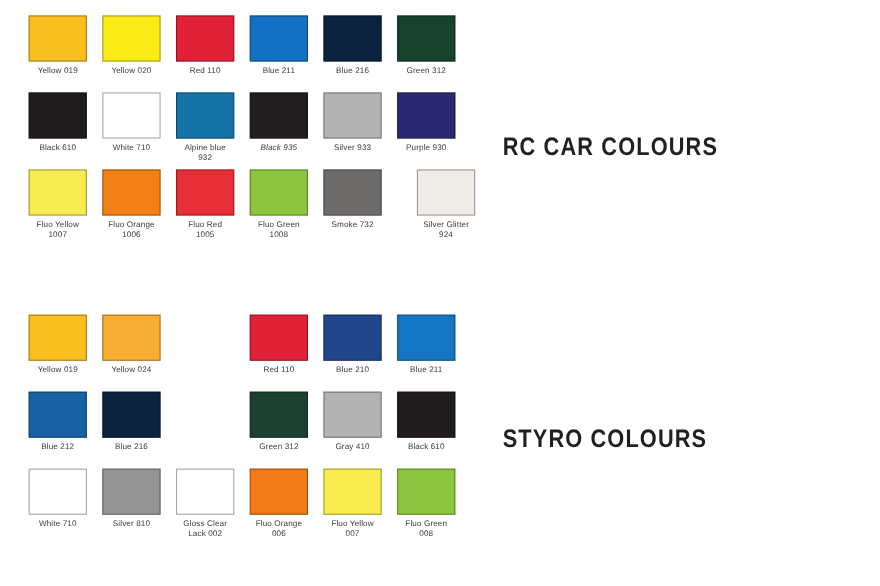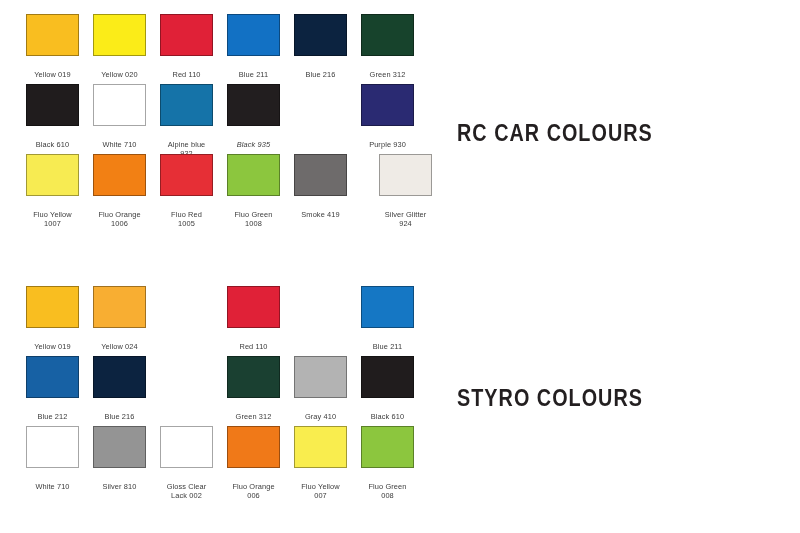--- a/index.html
+++ b/index.html
@@ -49,21 +49,21 @@
   }
 
   .swatch {
     width: 53px;
     height: 42px;
     box-sizing: border-box;
     border: 1px solid rgba(0,0,0,0.35);
   }
 
   .swatch-label {
-    margin-top: 15px;
+    margin-top: 4px;
     width: 61px;
     margin-left: -4px;
     text-align: center;
     font-family: "Liberation Sans", sans-serif;
     font-size: 7.4px;
     line-height: 8.6px;
     color: #3b3b3b;
     letter-spacing: 0.1px;
     white-space: pre-line;
   }
@@ -126,20 +126,24 @@
           </div>
           <div class="swatch-cell" style="left: 134px;">
             <div class="swatch" style="background: rgb(21, 115, 168);"></div>
             <div class="swatch-label">Alpine blue
 932</div>
           </div>
           <div class="swatch-cell" style="left: 201px; font-style: italic;">
             <div class="swatch" style="background: rgb(34, 30, 31);"></div>
             <div class="swatch-label">Black 935</div>
           </div>
+          <div class="swatch-cell" style="left: 268px;">
+            <div class="swatch" style="background: rgb(179, 179, 179);"></div>
+            <div class="swatch-label">Silver 933</div>
+          </div>
           <div class="swatch-cell" style="left: 335px;">
             <div class="swatch" style="background: rgb(42, 42, 114);"></div>
             <div class="swatch-label">Purple 930</div>
           </div>
         </div>
         <div class="row">
           <div class="swatch-cell" style="left: 0px;">
             <div class="swatch" style="background: rgb(247, 235, 82);"></div>
             <div class="swatch-label">Fluo Yellow
 1007</div>
@@ -154,21 +158,21 @@
             <div class="swatch-label">Fluo Red
 1005</div>
           </div>
           <div class="swatch-cell" style="left: 201px;">
             <div class="swatch" style="background: rgb(140, 198, 62);"></div>
             <div class="swatch-label">Fluo Green
 1008</div>
           </div>
           <div class="swatch-cell" style="left: 268px;">
             <div class="swatch" style="background: rgb(110, 107, 107);"></div>
-            <div class="swatch-label">Smoke 419</div>
+            <div class="swatch-label">Smoke 732</div>
           </div>
           <div class="swatch-cell" style="left: 353px;">
             <div class="swatch" style="background: rgb(239, 235, 230);"></div>
             <div class="swatch-label">Silver Glitter
 924</div>
           </div>
         </div>
       </div>
   </div>
 
@@ -182,20 +186,24 @@
             <div class="swatch-label">Yellow 019</div>
           </div>
           <div class="swatch-cell" style="left: 67px;">
             <div class="swatch" style="background: rgb(248, 174, 50);"></div>
             <div class="swatch-label">Yellow 024</div>
           </div>
           <div class="swatch-cell" style="left: 201px;">
             <div class="swatch" style="background: rgb(224, 33, 55);"></div>
             <div class="swatch-label">Red 110</div>
           </div>
+          <div class="swatch-cell" style="left: 268px;">
+            <div class="swatch" style="background: rgb(33, 70, 139);"></div>
+            <div class="swatch-label">Blue 210</div>
+          </div>
           <div class="swatch-cell" style="left: 335px;">
             <div class="swatch" style="background: rgb(21, 119, 196);"></div>
             <div class="swatch-label">Blue 211</div>
           </div>
         </div>
         <div class="row">
           <div class="swatch-cell" style="left: 0px;">
             <div class="swatch" style="background: rgb(23, 97, 164);"></div>
             <div class="swatch-label">Blue 212</div>
           </div>

